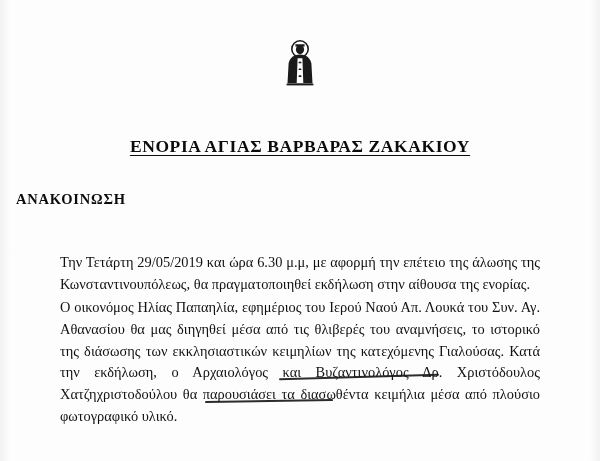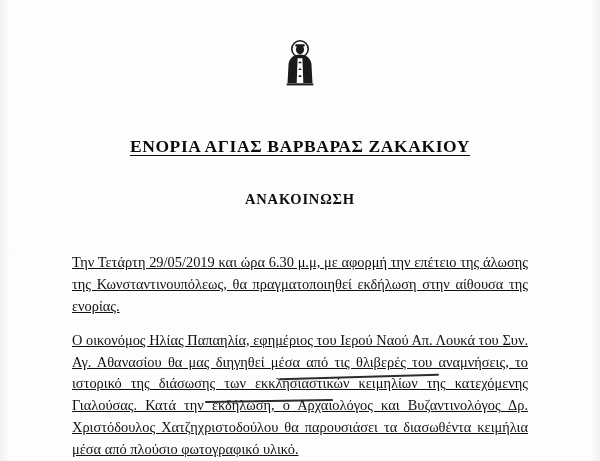--- a/index.html
+++ b/index.html
@@ -42,39 +42,37 @@
     font-size: 17.5px;
     font-weight: bold;
     letter-spacing: 0.6px;
     text-decoration: underline;
     text-underline-offset: 3px;
     margin-top: 36px;
     color: #0c0c0c;
     font-family: "Liberation Serif", serif;
   }
   .doc-subtitle {
-    text-align: center;
     font-size: 14.5px;
     font-weight: bold;
     letter-spacing: 0.8px;
     margin-top: 34px;
     color: #0c0c0c;
   }
   .body-text {
     margin: 44px 44px 0 44px;
     font-size: 14.4px;
     line-height: 1.52;
     text-align: justify;
     color: #111111;
     position: relative;
   }
   .para {
-    margin: 12px;
+    margin: 0;
     text-indent: 0;
-    text-decoration: underline;
   }
   .para + .para {
     margin-top: 1px;
   }
   .strike {
     position: absolute;
     background: #1a1a1a;
     height: 2.2px;
     border-radius: 2px;
     transform: rotate(-1.6deg);

